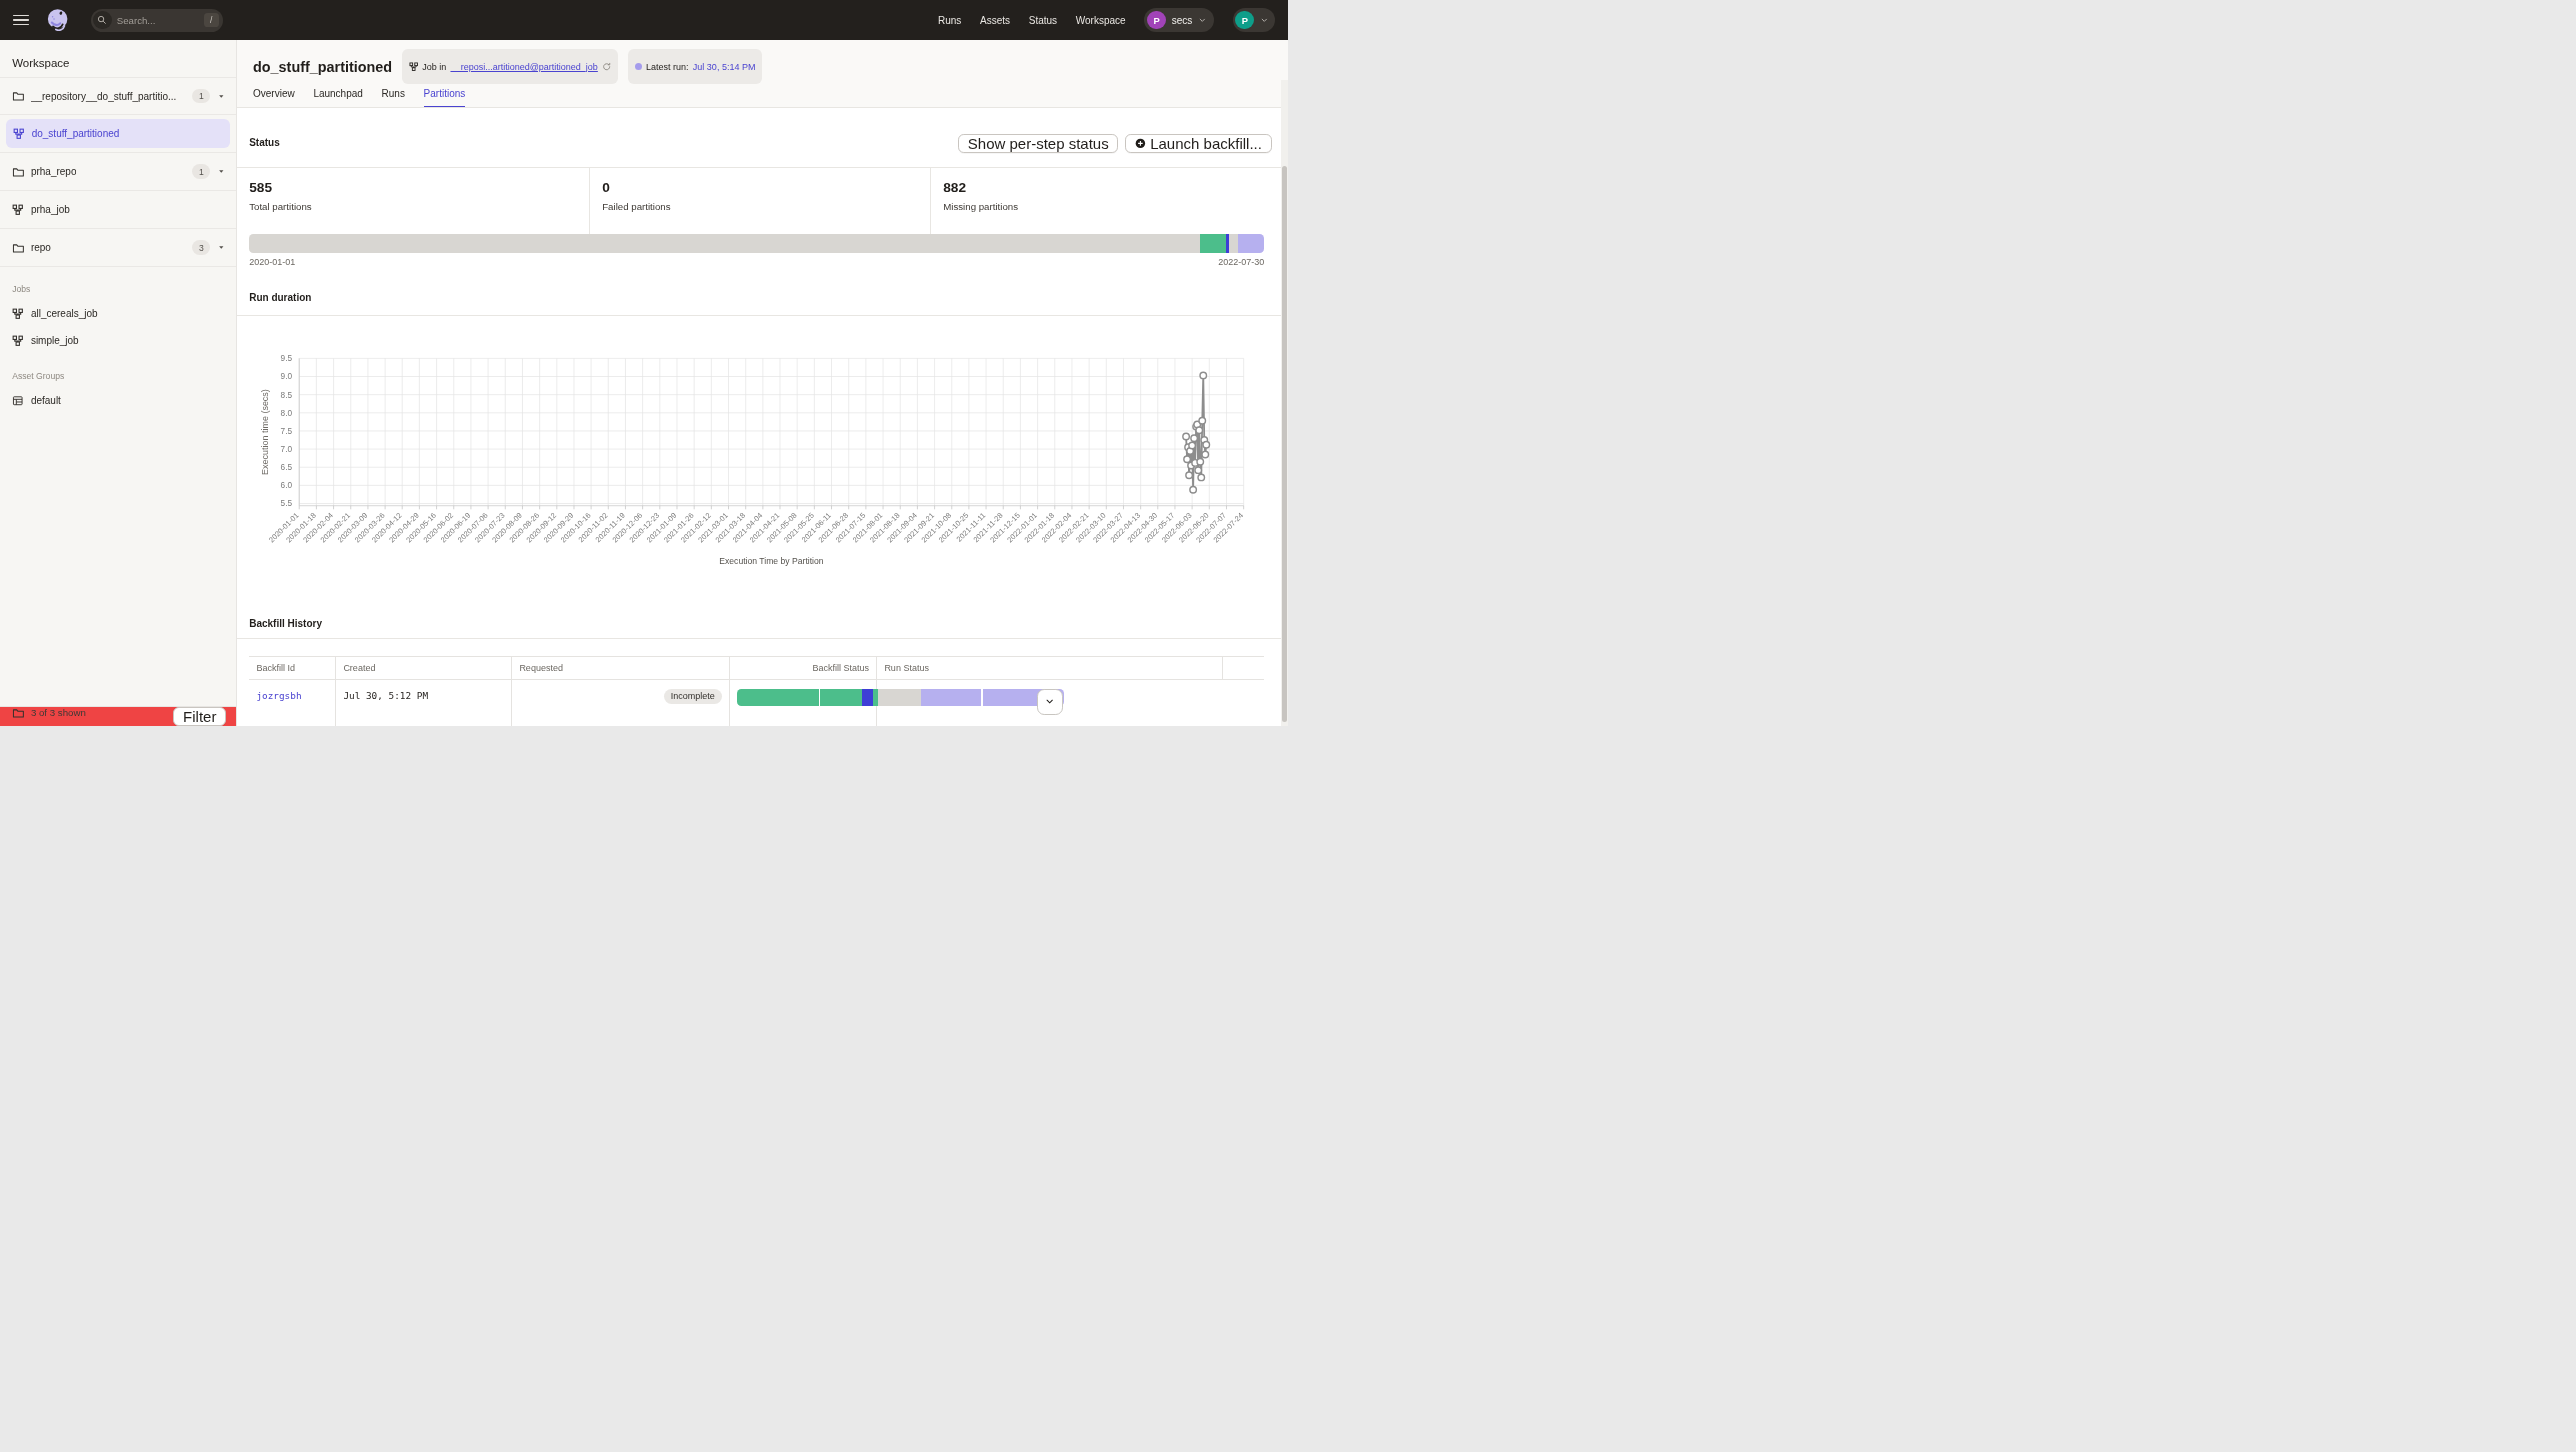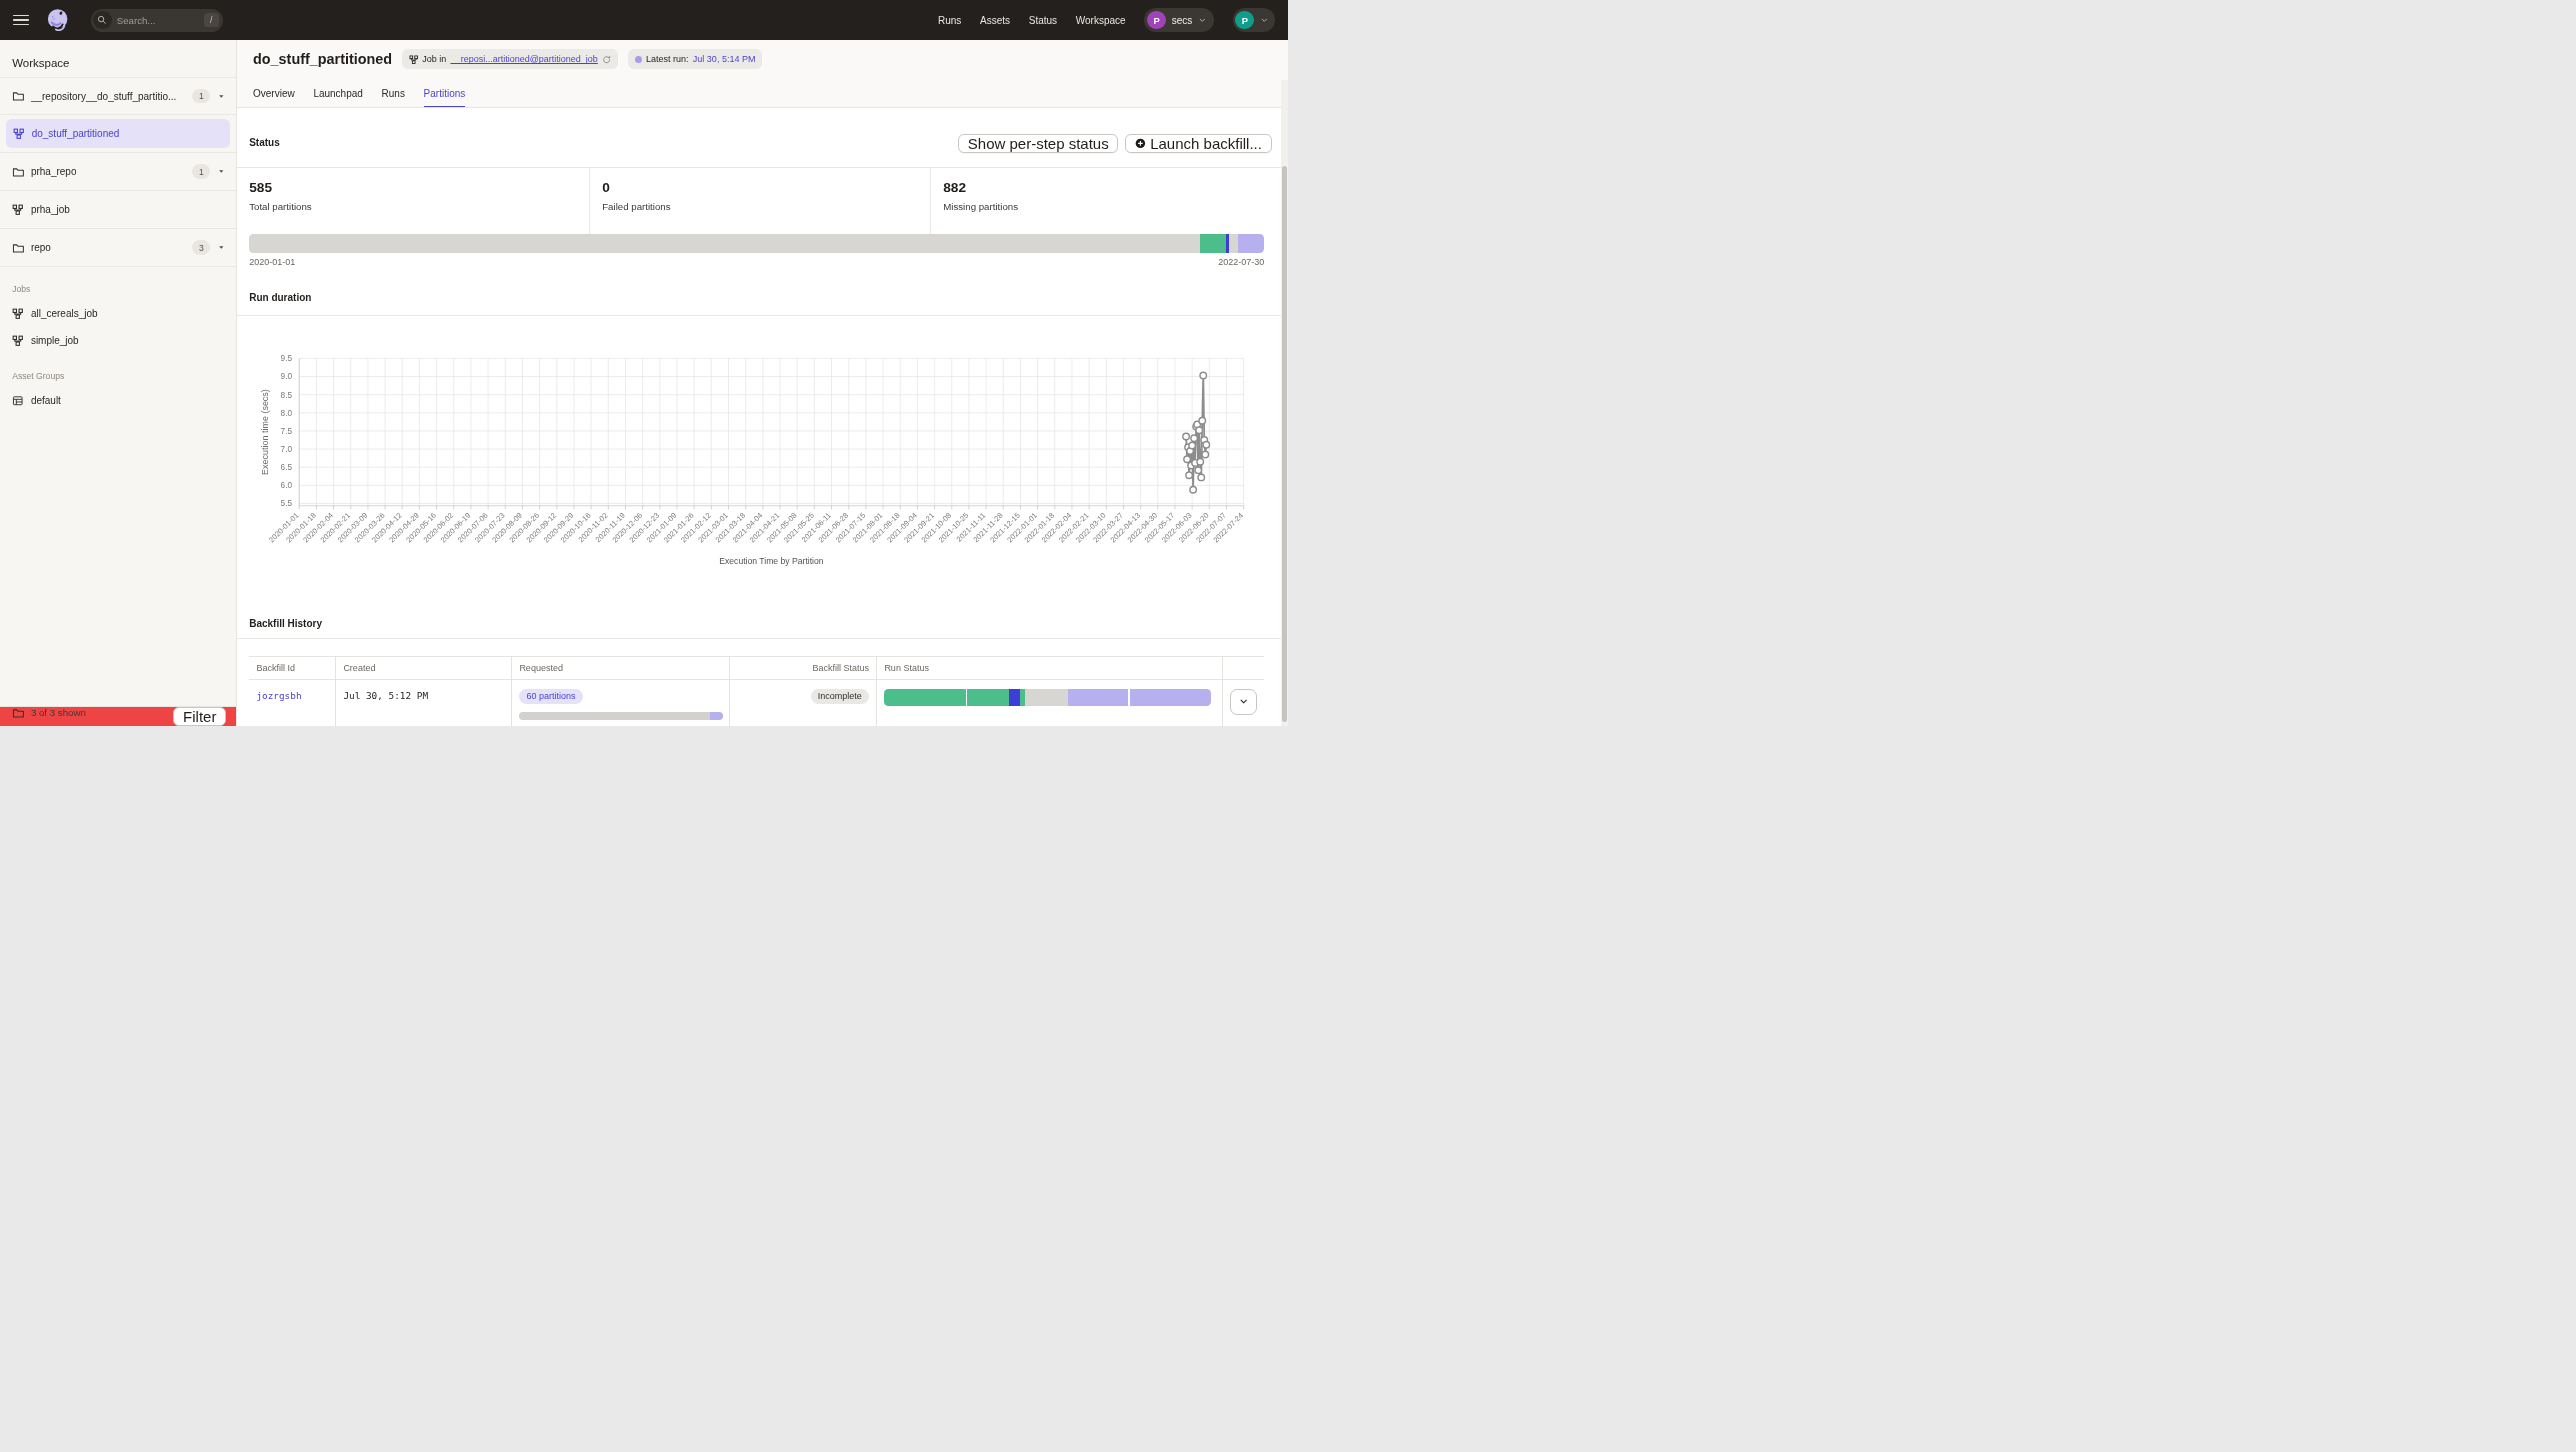--- a/index.html
+++ b/index.html
@@ -41,21 +41,21 @@
                display:flex;align-items:flex-start;gap:7.2px;padding:0 10px 0 12.2px;box-sizing:border-box;background:#ef4444;}
   .side-footer .count{font-size:9.7px;color:#3c3936;}
   .btn{height:19.4px;border-radius:5.8px;border:0.7px solid #c9c5c0;background:#fff;font-size:15px;color:#211e1b;
        display:inline-flex;align-items:center;gap:4.3px;padding:0 8.6px;cursor:pointer;box-shadow:0 0.7px 0.7px rgba(0,0,0,.04);box-sizing:border-box;font-family:"Liberation Sans",sans-serif;}
   .side-footer .btn{margin-left:auto;}
   
   .main{position:absolute;left:237px;top:40px;right:0;bottom:0;background:#fff;}
   .hdr{position:absolute;left:0;top:0;right:0;height:68px;background:#faf9f7;border-bottom:0.7px solid #e8e6e2;box-sizing:border-box;}
   .title-row{display:flex;align-items:center;gap:10px;padding:9.4px 0 0 16px;}
   .job-title{font-size:14.4px;font-weight:700;color:#211e1b;}
-  .hpill{height:20px;background:#eceae7;border-radius:5.8px;display:flex;align-items:center;gap:4.3px;
+  .hpill{height:35px;background:#eceae7;border-radius:5.8px;display:flex;align-items:center;gap:4.3px;
          padding:0 6.5px;font-size:9px;color:#211e1b;}
   .hpill .lnk{color:#4a43d0;cursor:pointer;}
   .dot{width:7.2px;height:7.2px;border-radius:50%;background:#a59cec;flex:none;}
   .tabs{position:absolute;left:16px;bottom:0;display:flex;gap:18.7px;}
   .tab{font-size:10px;font-weight:500;color:#2b2824;padding-bottom:7.2px;cursor:pointer;border-bottom:1.4px solid transparent;}
   .tab.active{color:#4a43d0;border-bottom-color:#4a43d0;}
   .sec-title{position:absolute;left:12.2px;font-size:10px;font-weight:700;color:#211e1b;}
   .top-actions{position:absolute;right:16.5px;top:94px;display:flex;gap:7.2px;}
   .stats{position:absolute;left:0;right:0;top:127px;height:67px;border-top:0.7px solid #e8e6e2;
          display:grid;grid-template-columns:352px 341px 1fr;}
@@ -583,31 +583,20 @@
           <div>Backfill Id</div>
           <div>Created</div>
           <div>Requested</div>
           <div class="right">Backfill Status</div>
           <div>Run Status</div>
           <div></div>
         </div>
       <div class="trow tbody">
         <div><span class="mono cell-id">jozrgsbh</span></div>
         <div><span class="mono cell-created">Jul 30, 5:12 PM</span></div>
-        <div>
-          <span class="req-badge">60 partitions</span>
-          <div class="seg-bar req-bar" id="req-bar">
-              <div style="width: 93.6%; background: rgb(211, 209, 206);"></div>
-              <div style="width: 6.4%; background: rgb(182, 176, 239);"></div>
-            </div>
-          <div class="req-labels">
-            <span>2020-01-01</span>
-            <span>2022-07-30</span>
-          </div>
-        </div>
         <div class="cell-status">
             <span class="status-badge">Incomplete</span>
           </div>
         <div>
             <div class="seg-bar run-bar" id="run-bar">
               <div style="width: 24.9%; background: rgb(76, 190, 139);"></div>
               <div style="width: 0.5%; background: rgb(255, 255, 255);"></div>
               <div style="width: 12.6%; background: rgb(76, 190, 139);"></div>
               <div style="width: 3.5%; background: rgb(62, 62, 214);"></div>
               <div style="width: 1.5%; background: rgb(76, 190, 139);"></div>

